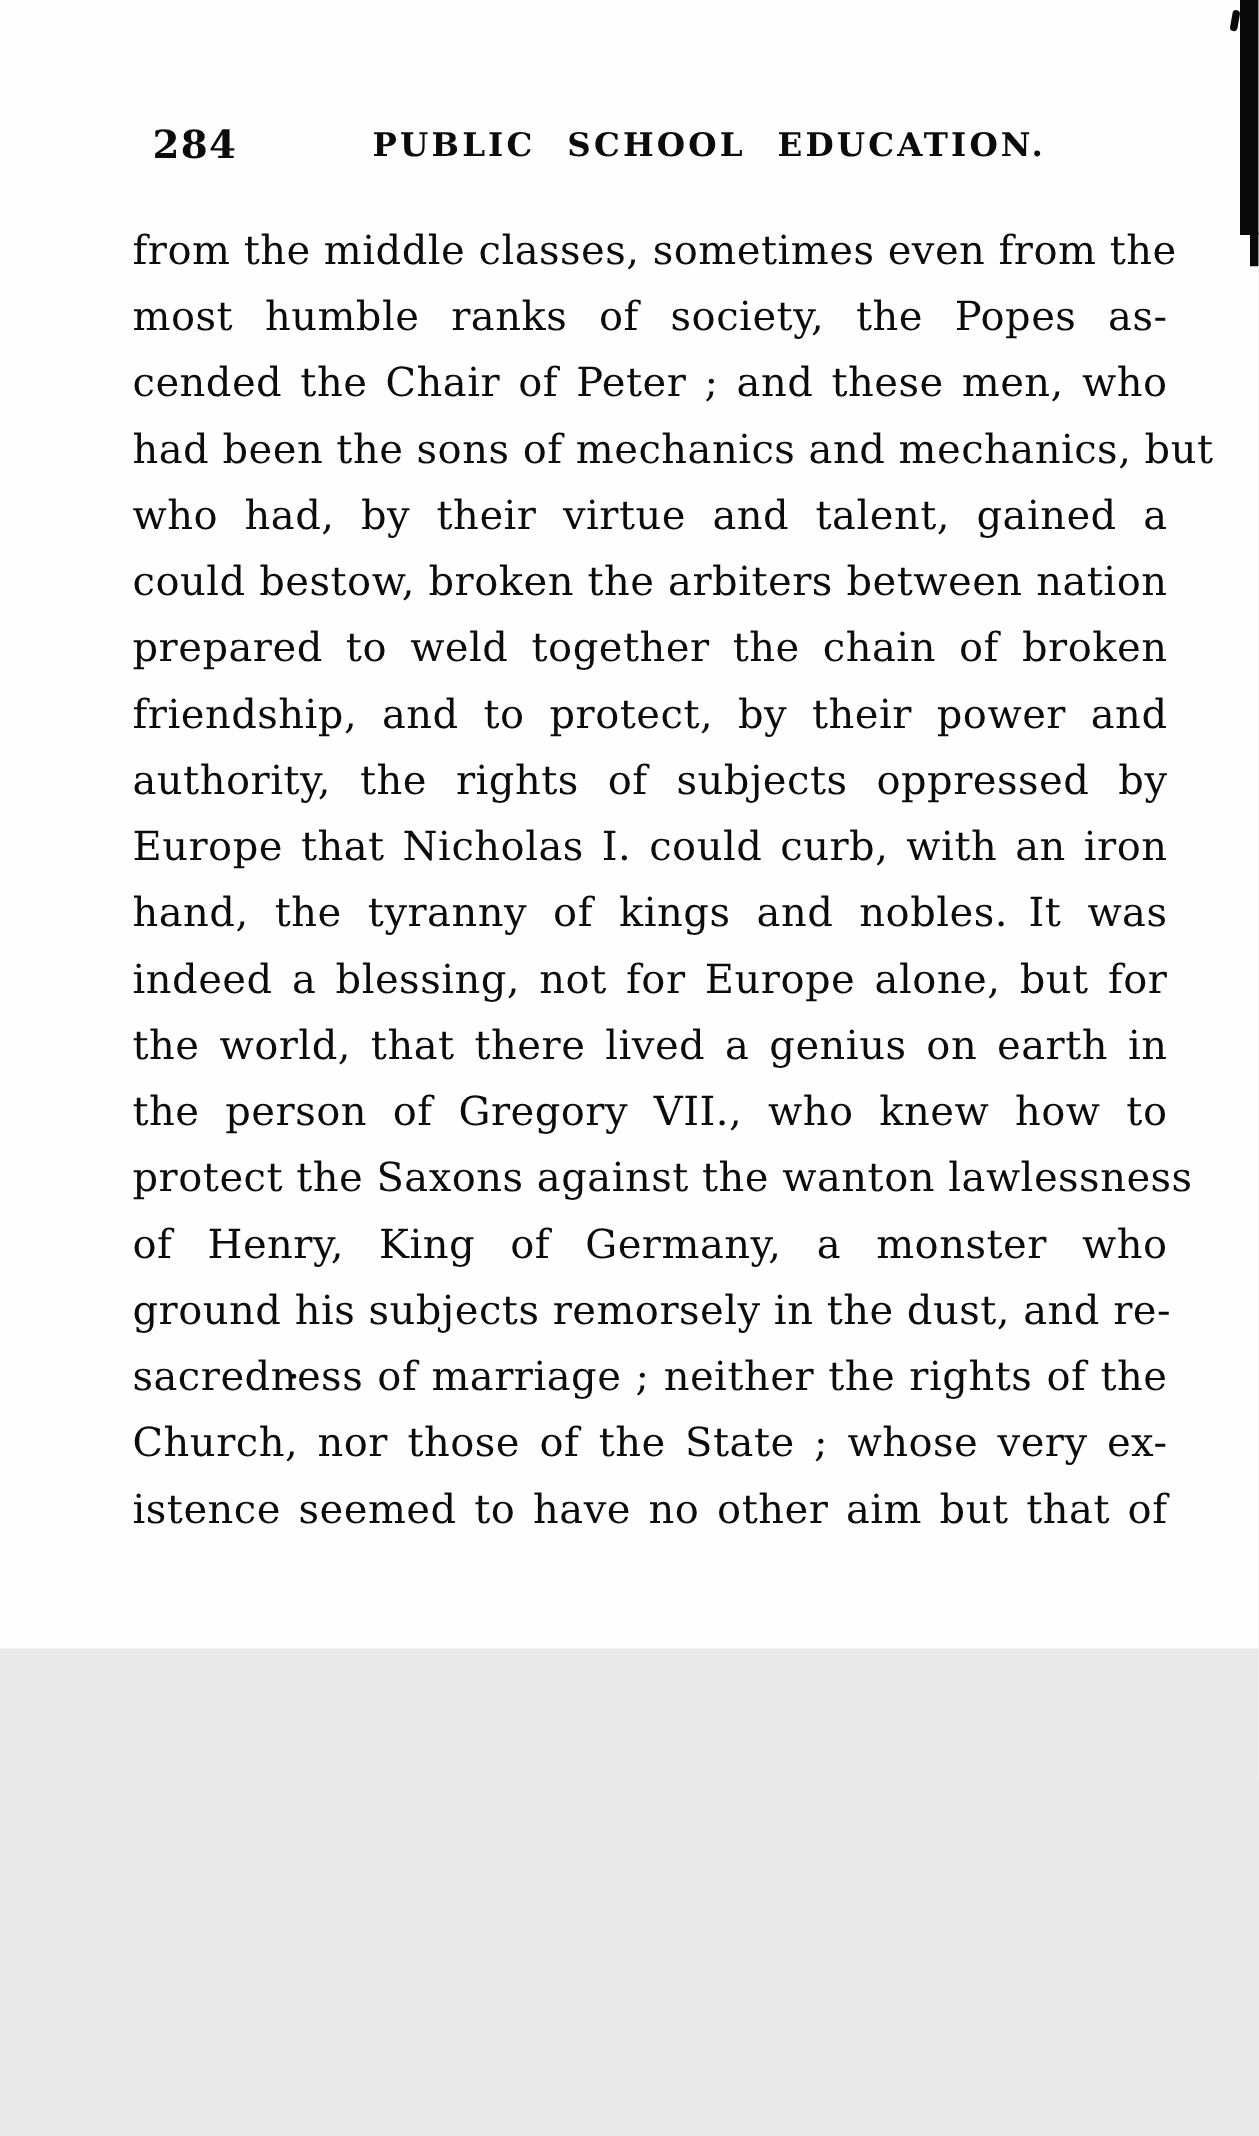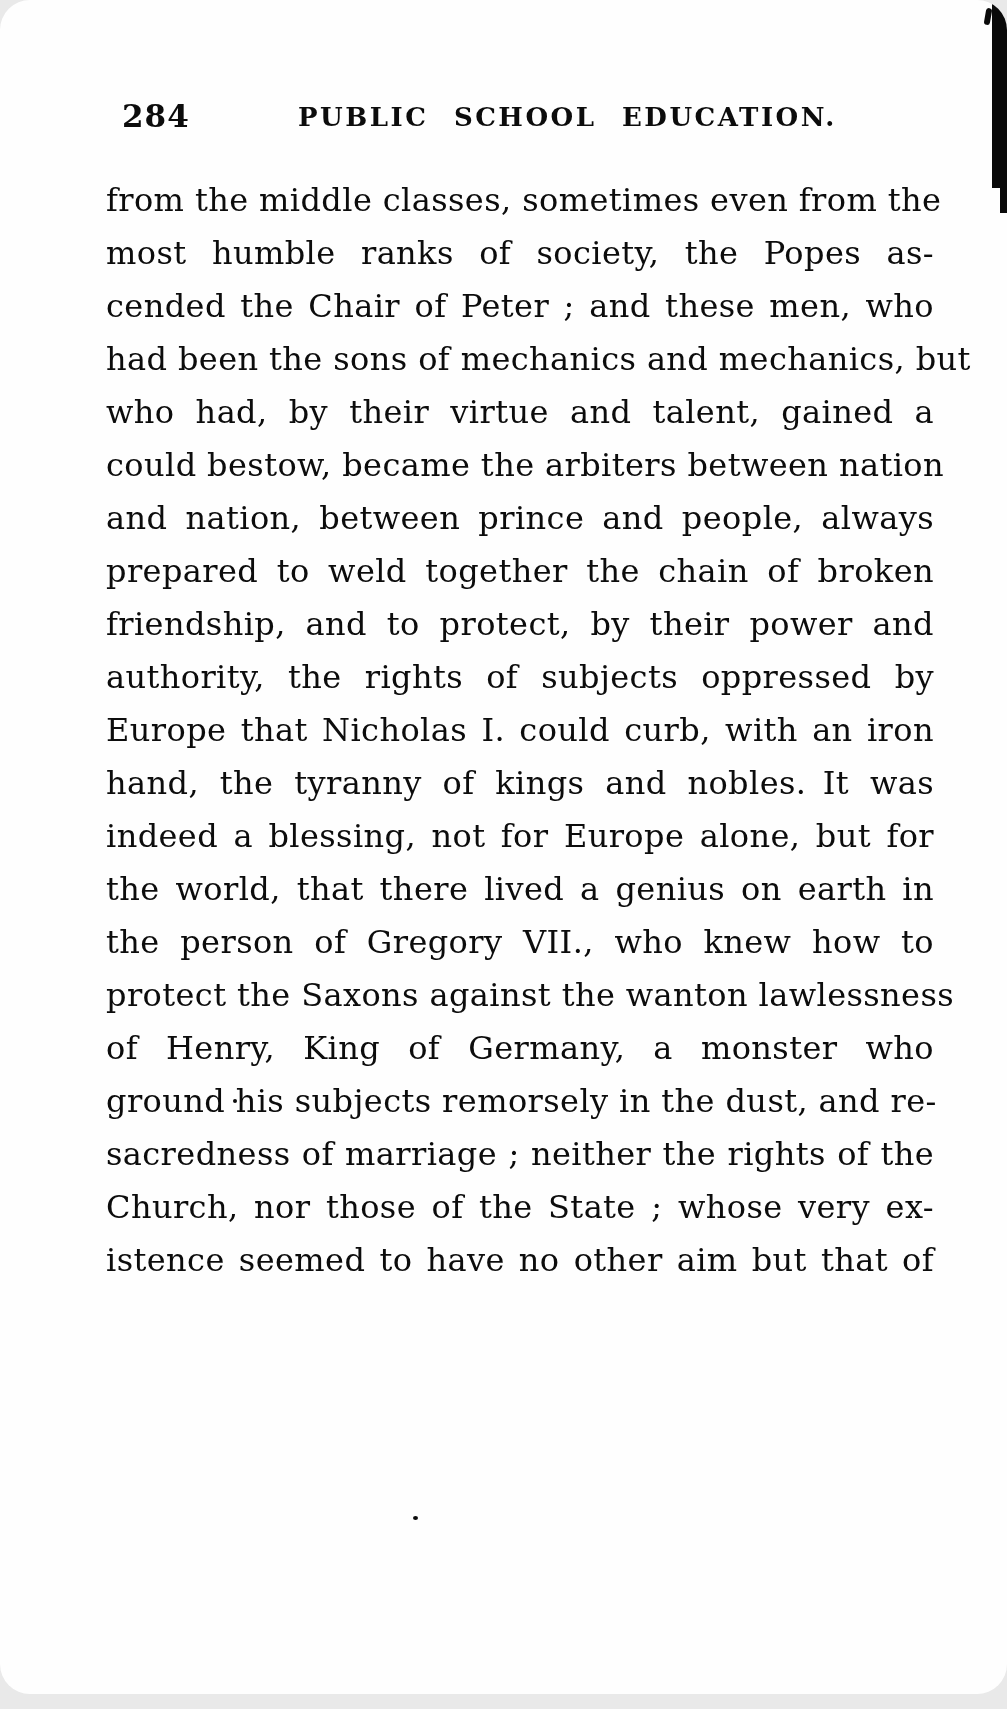--- a/index.html
+++ b/index.html
@@ -3,26 +3,25 @@
 <meta charset="utf-8">
 <style>
   html, body {
     margin: 0;
     padding: 0;
     background: #e9e9e9;
   }
   .page {
     position: relative;
     width: 1007px;
-    height: 1694px;
+    height: 1319px;
     background: #fefefe;
     overflow: hidden;
     font-family: "DejaVu Serif", "Liberation Serif", serif;
     color: #0c0c0c;
-    border-radius: 30px;
   }
   
   .running-header {
     position: absolute;
     top: 98px;
     left: 0;
     width: 100%;
     height: 40px;
   }
   .page-number {
@@ -84,22 +83,21 @@
     <span class="page-number">284</span>
     <span class="header-title">PUBLIC SCHOOL EDUCATION.</span>
   </div>
 
   <div class="text-block">
     <div class="text-line">from the middle classes, sometimes even from the</div>
     <div class="text-line">most humble ranks of society, the Popes as-</div>
     <div class="text-line">cended the Chair of Peter ; and these men, who</div>
     <div class="text-line">had been the sons of mechanics and mechanics, but</div>
     <div class="text-line">who had, by their virtue and talent, gained a</div>
-    <div class="text-line">could bestow, became the arbiters between nation</div>
-    <div class="text-line">and nation, between prince and people, always</div>
+    <div class="text-line">could bestow, broken the arbiters between nation</div>
     <div class="text-line">prepared to weld together the chain of broken</div>
     <div class="text-line">friendship, and to protect, by their power and</div>
     <div class="text-line">authority, the rights of subjects oppressed by</div>
     <div class="text-line">Europe that Nicholas I. could curb, with an iron</div>
     <div class="text-line">hand, the tyranny of kings and nobles. It was</div>
     <div class="text-line">indeed a blessing, not for Europe alone, but for</div>
     <div class="text-line">the world, that there lived a genius on earth in</div>
     <div class="text-line">the person of Gregory VII., who knew how to</div>
     <div class="text-line">protect the Saxons against the wanton lawlessness</div>
     <div class="text-line">of Henry, King of Germany, a monster who</div>

